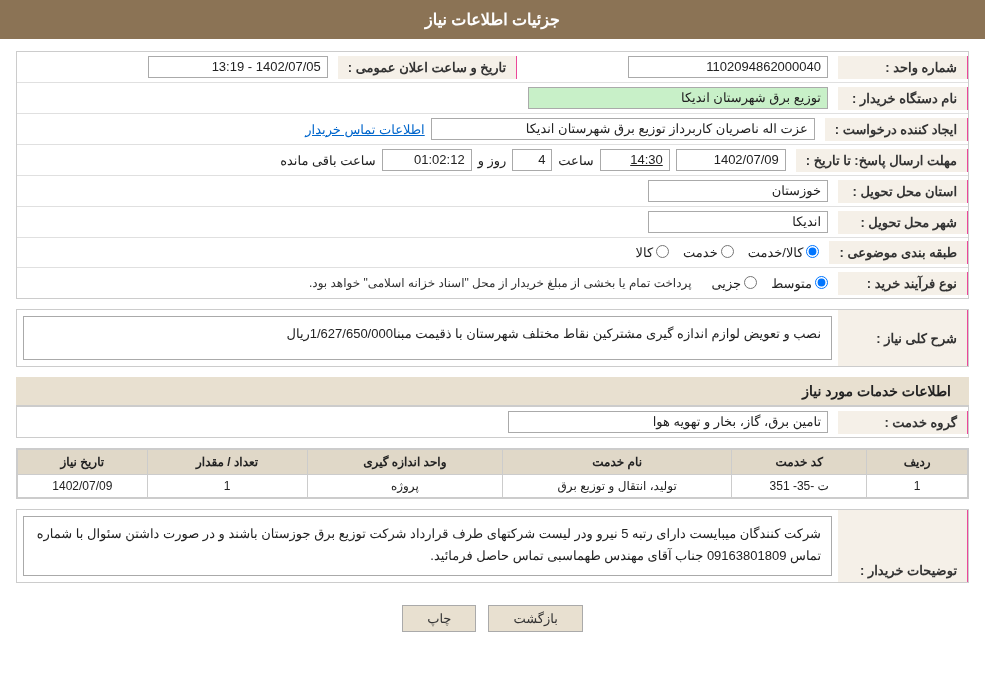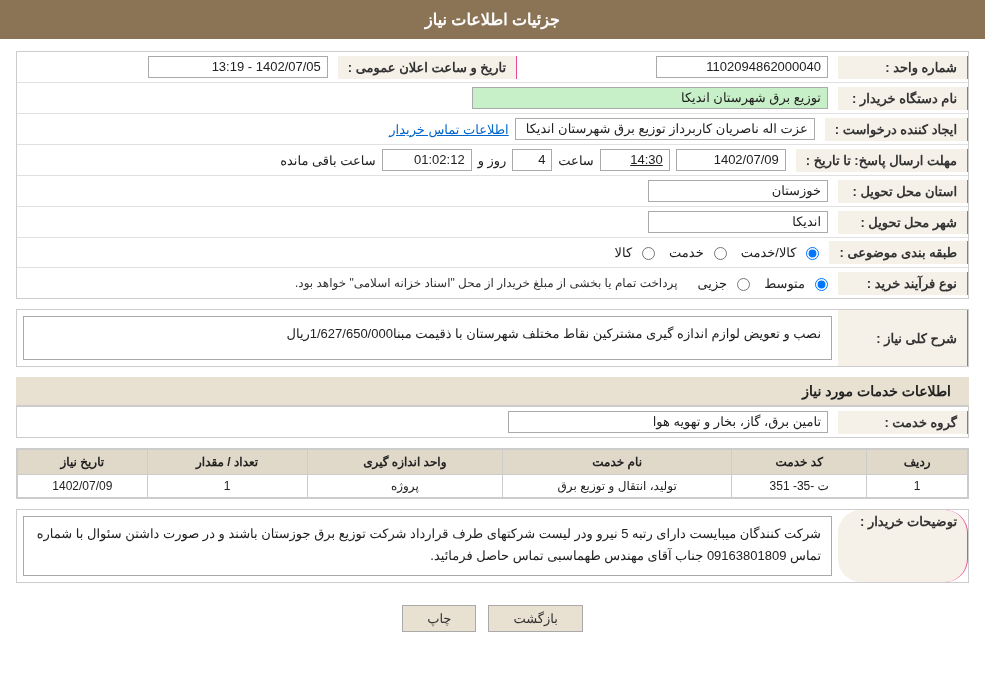--- a/index.html
+++ b/index.html
@@ -61,21 +61,21 @@
       border: 1px solid #aaa;
       padding: 2px 6px;
       min-height: 22px;
       text-align: right;
       display: inline-block;
     }
     .input-wide {
       width: 100%;
     }
     .input-medium {
-      width: 172px;
+      width: 200px;
     }
     .highlighted-input {
       background: #c8f0c8;
       border: 1px solid #aaa;
       padding: 2px 6px;
       min-height: 22px;
     }
     .link-text {
       color: #0066cc;
       text-decoration: underline;
@@ -95,22 +95,22 @@
       justify-content: flex-end;
     }
     .radio-group {
       display: flex;
       gap: 14px;
       align-items: center;
       direction: rtl;
     }
     .radio-item {
       display: flex;
-      align-items: flex-end;
-      gap: 10px;
+      align-items: flex-start;
+      gap: 3px;
     }
     .section-title {
       background: #e8e0d0;
       padding: 6px 18px;
       font-weight: bold;
       font-size: 14px;
       border-bottom: 1px solid #ccc;
       text-align: right;
     }
     .table-section {
@@ -197,33 +197,33 @@
             <span>1402/07/05 - 13:19</span>
           </div>
         </div>
       </div>
 
       <div class="form-row">
         <div class="label-cell">
           <span>نام دستگاه خریدار :</span>
         </div>
         <div class="value-cell">
-          <div class="highlighted-input input-wide" style="width:356px;">
+          <div class="highlighted-input input-wide" style="width:300px;">
             <span>توزیع برق شهرستان اندیکا</span>
           </div>
         </div>
       </div>
 
       <div class="form-row">
         <div class="label-cell">
           <span>ایجاد کننده درخواست :</span>
         </div>
         <div class="value-cell">
           <div class="row-multi">
-            <div class="input-field" style="width:300px;">
+            <div class="input-field" style="width:384px;">
               <span>عزت اله ناصریان کاربرداز توزیع برق شهرستان اندیکا</span>
             </div>
             <span class="link-text">اطلاعات تماس خریدار</span>
           </div>
         </div>
       </div>
 
       <div class="form-row">
         <div class="label-cell">
           <span>مهلت ارسال پاسخ: تا تاریخ :</span>
@@ -361,21 +361,21 @@
         <td>تولید، انتقال و توزیع برق</td>
         <td>پروژه</td>
         <td>1</td>
         <td>1402/07/09</td>
       </tr>
           </tbody>
       </table>
     </div>
 
     <div style="display:flex; align-items:flex-start; margin-bottom:10px; border:1px solid #ccc;">
-      <div class="label-cell" style="min-width:130px; align-self:stretch; display:flex; align-items:flex-start;border-radius:23px;">
+      <div class="label-cell" style="min-width:130px; align-self:stretch; display:flex; align-items:flex-end;">
         <span>توضیحات خریدار :</span>
       </div>
       <div style="flex:1; padding:6px;">
         <div class="description-box" style="min-height:60px;">
           <span>شرکت کنندگان میبایست دارای رتبه 5 نیرو ودر لیست شرکتهای طرف قرارداد شرکت توزیع برق جوزستان باشند و در صورت داشتن سئوال با شماره تماس 09163801809 جناب آقای مهندس طهماسبی تماس حاصل فرمائید.</span>
         </div>
       </div>
     </div>
 
     <div class="button-row">

